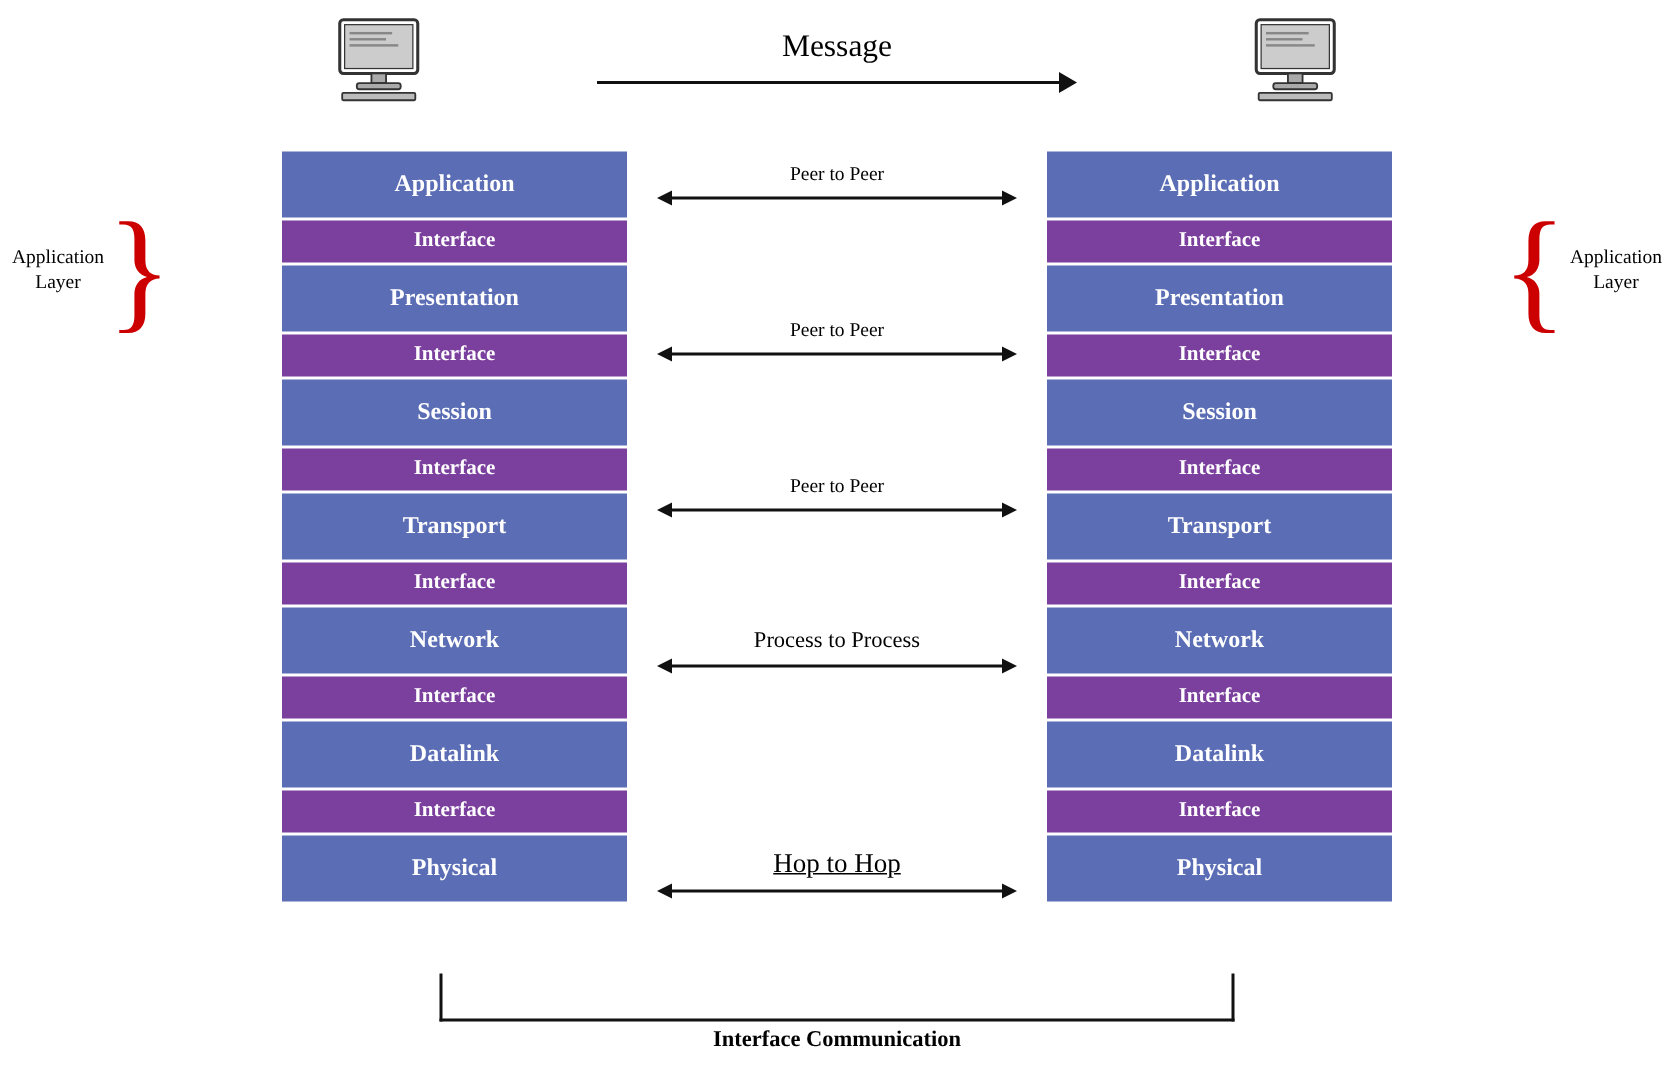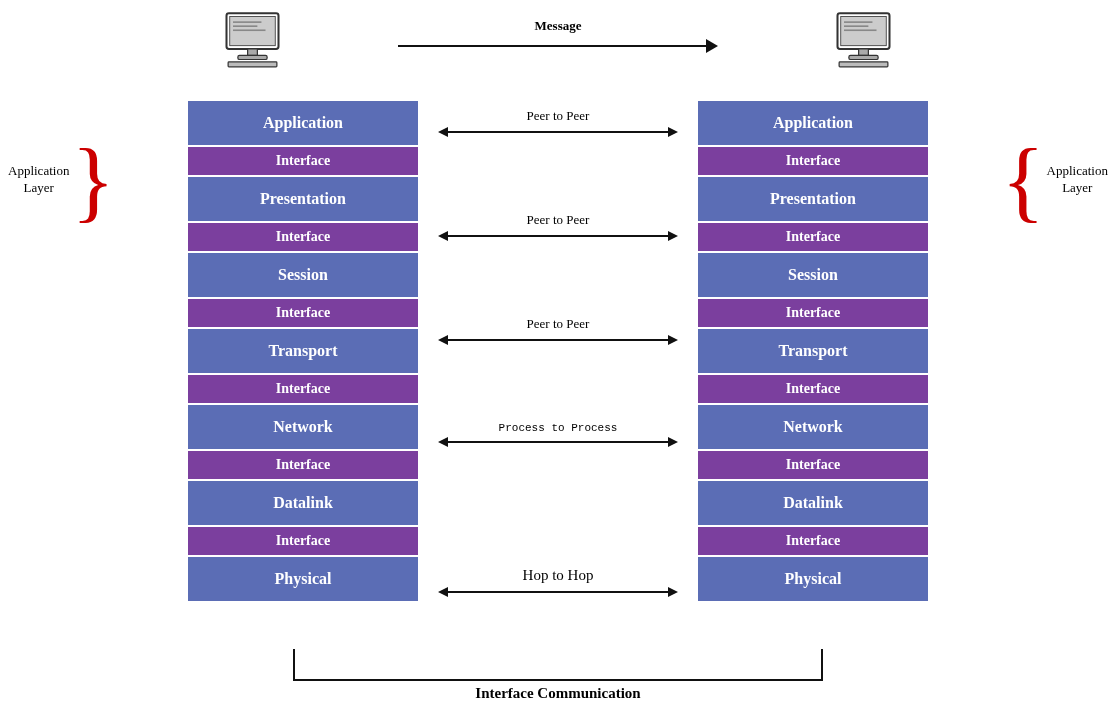--- a/index.html
+++ b/index.html
@@ -89,21 +89,21 @@
         <rect x="34" y="46" width="12" height="8" fill="#aaa" stroke="#333" stroke-width="1.5"></rect>
         <rect x="22" y="54" width="36" height="5" rx="2" fill="#aaa" stroke="#333" stroke-width="1.5"></rect>
         <rect x="10" y="62" width="60" height="6" rx="1" fill="#bbb" stroke="#333" stroke-width="1.5"></rect>
         <rect x="16" y="12" width="35" height="2" fill="#888"></rect>
         <rect x="16" y="17" width="30" height="2" fill="#888"></rect>
         <rect x="16" y="22" width="40" height="2" fill="#888"></rect>
       </svg>
     </div>
 
     <div style="display: flex; flex-direction: column; align-items: center; position: absolute; top: 18px; left: 50%; transform: translateX(-50%);">
-      <span style="font-size: 13px; font-weight: bold; font-family: 'Comic Sans MS', cursive; margin-bottom: 5px;">Message</span>
+      <span style="font-size: 21px; font-weight: normal; font-family: 'Comic Sans MS', cursive; margin-bottom: 5px;">Message</span>
       <div style="display: flex; align-items: center; width: 320px;">
         <div style="flex: 1; height: 2.5px; background: #111;"></div>
         <div style="width: 0; height: 0; border-left: 12px solid #111; border-top: 7px solid transparent; border-bottom: 7px solid transparent;"></div>
       </div>
     </div>
   </div>
 
   <div style="position: relative; display: flex; justify-content: center; align-items: flex-start; padding-top: 5px;">
 
     <div style="position: absolute; left: 8px; top: 0; display: flex; align-items: center; height: 170px;">
@@ -168,35 +168,35 @@
         <div style="display: flex; align-items: center; width: 240px;">
           <div style="width: 0; height: 0; border-right: 10px solid #111; border-top: 5px solid transparent; border-bottom: 5px solid transparent;"></div>
           <div style="flex: 1; height: 2px; background: #111;"></div>
           <div style="width: 0; height: 0; border-left: 10px solid #111; border-top: 5px solid transparent; border-bottom: 5px solid transparent;"></div>
         </div>
       </div>
 
       <div style="height: 28px;"></div>
 
       <div style="height: 44px; display: flex; flex-direction: column; justify-content: center; align-items: center; width: 100%;">
-        <span style="font-size: 11px; font-family: Liberation Mono, monospace; margin-bottom: 3px;">Process to Process</span>
-        <div style="display: flex; align-items: center; width: 240px;">
-          <div style="width: 0; height: 0; border-right: 10px solid #111; border-top: 5px solid transparent; border-bottom: 5px solid transparent;"></div>
-          <div style="flex: 1; height: 2px; background: #111;"></div>
-          <div style="width: 0; height: 0; border-left: 10px solid #111; border-top: 5px solid transparent; border-bottom: 5px solid transparent;"></div>
-        </div>
-      </div>
-
-      <div style="height: 28px;"></div>
-
-
-      <div style="height: 28px;"></div>
-
-      <div style="height: 44px; display: flex; flex-direction: column; justify-content: center; align-items: center; width: 100%;">
-        <span style="font-size: 15px; font-family: 'Comic Sans MS', cursive; margin-bottom: 3px;">Hop to Hop</span>
+        <span style="font-size: 15px; font-family: Liberation Serif, serif; margin-bottom: 3px;">Process to Process</span>
+        <div style="display: flex; align-items: center; width: 240px;">
+          <div style="width: 0; height: 0; border-right: 10px solid #111; border-top: 5px solid transparent; border-bottom: 5px solid transparent;"></div>
+          <div style="flex: 1; height: 2px; background: #111;"></div>
+          <div style="width: 0; height: 0; border-left: 10px solid #111; border-top: 5px solid transparent; border-bottom: 5px solid transparent;"></div>
+        </div>
+      </div>
+
+      <div style="height: 28px;"></div>
+
+
+      <div style="height: 28px;"></div>
+
+      <div style="height: 44px; display: flex; flex-direction: column; justify-content: center; align-items: center; width: 100%;">
+        <span style="font-size: 18px; font-family: 'Comic Sans MS', cursive; margin-bottom: 3px; text-decoration: underline;">Hop to Hop</span>
         <div style="display: flex; align-items: center; width: 240px;">
           <div style="width: 0; height: 0; border-right: 10px solid #111; border-top: 5px solid transparent; border-bottom: 5px solid transparent;"></div>
           <div style="flex: 1; height: 2px; background: #111;"></div>
           <div style="width: 0; height: 0; border-left: 10px solid #111; border-top: 5px solid transparent; border-bottom: 5px solid transparent;"></div>
         </div>
       </div>
 
       <div style="height: 28px;"></div>
       <div style="height: 44px;"></div>
 

